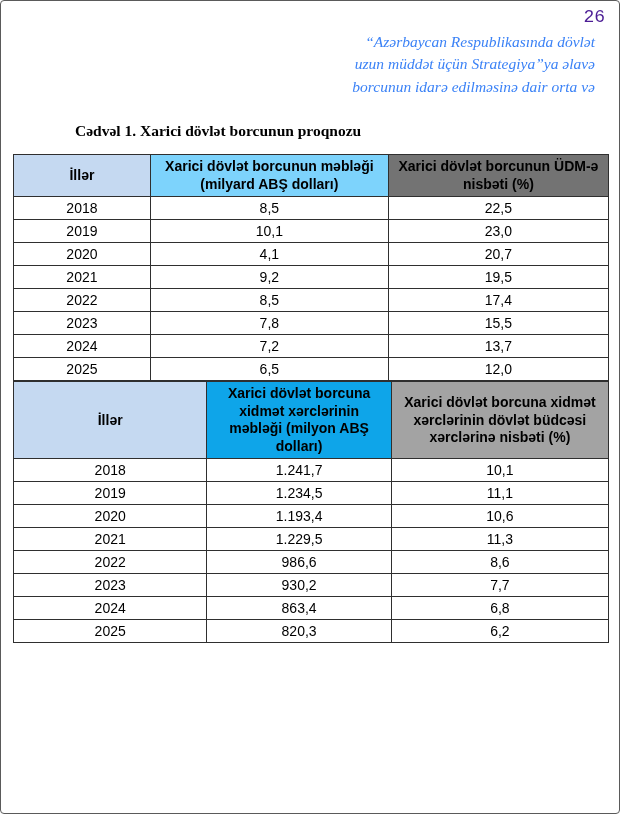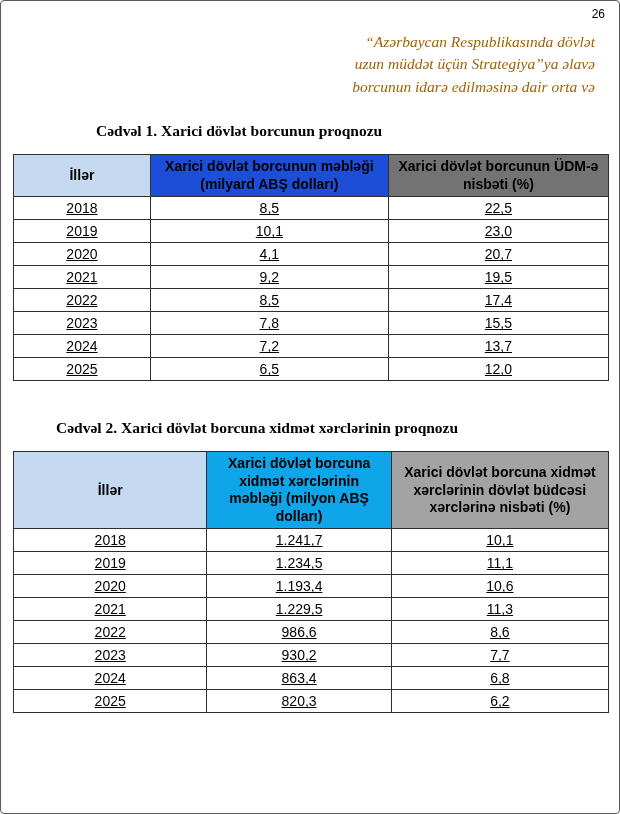--- a/index.html
+++ b/index.html
@@ -16,38 +16,38 @@
     border: 1px solid #5a5a5a;
     border-radius: 4px;
     font-family: "Liberation Serif", serif;
     color: #000000;
     overflow: hidden;
   }
   .page-number {
     position: absolute;
     top: 6px;
     right: 14px;
-    font-family: Liberation Sans, sans-serif;
-    font-size: 12px;
-    color: #000000;
+    font-family: Liberation Mono, monospace;
+    font-size: 18px;
+    color: #4c1d95;
   }
   .annotation {
     margin: 30px 24px 0 0;
     text-align: right;
     font-style: italic;
     font-size: 15.5px;
     line-height: 1.45;
-    color: #a16207;
+    color: #3b82f6;
   }
   .table-title {
     font-weight: bold;
     font-size: 15.5px;
     margin: 22px 0 14px 0;
   }
-  .title-1 { margin-left: 83px; margin-top: 24px; }
+  .title-1 { margin-left: 62px; margin-top: 24px; }
   .title-2 { margin-left: 43px; margin-top: 38px; }
   .data-table {
     width: 596px;
     margin: 0 auto;
     border-collapse: collapse;
     font-family: "Liberation Sans", sans-serif;
     font-size: 14px;
     table-layout: fixed;
   }
   .data-table th, .data-table td {
@@ -57,21 +57,20 @@
     padding: 3px 6px;
     box-sizing: border-box;
   }
   .data-table th {
     font-weight: bold;
     line-height: 1.25;
   }
   .data-table td {
     height: 16px;
     font-weight: normal;
-    text-decoration: underline;
   }
   #table1 col.c0 { width: 23%; }
   #table1 col.c1 { width: 40%; }
   #table1 col.c2 { width: 37%; }
   #table1 th { height: 40px; }
   #table2 col.c0 { width: 32.5%; }
   #table2 col.c1 { width: 31%; }
   #table2 col.c2 { width: 36.5%; }
   #table2 th { height: 74px; }
   .tables-wrap { padding: 0 12px; }
@@ -95,21 +94,21 @@
 
     <table class="data-table" id="table1" data-table="table1">
       <colgroup>
           <col class="c0">
           <col class="c1">
           <col class="c2">
         </colgroup>
     <thead>
           <tr>
             <th style="background: rgb(197, 217, 241);">İllər</th>
-            <th style="background: #1d4ed8;">Xarici dövlət borcunun məbləği (milyard ABŞ dolları)</th>
+            <th style="background: #7dd3fc;">Xarici dövlət borcunun məbləği (milyard ABŞ dolları)</th>
             <th style="background: #737373;">Xarici dövlət borcunun ÜDM-ə nisbəti (%)</th>
           </tr>
         </thead>
         <tbody>
           <tr>
             <td>2018</td>
             <td>8,5</td>
             <td>22,5</td>
           </tr>
           <tr>
@@ -143,21 +142,20 @@
             <td>13,7</td>
           </tr>
           <tr>
             <td>2025</td>
             <td>6,5</td>
             <td>12,0</td>
           </tr>
         </tbody>
       </table>
 
-    <div class="table-title title-2">Cədvəl 2. Xarici dövlət borcuna xidmət xərclərinin proqnozu</div>
 
     <table class="data-table" id="table2" data-table="table2">
       <colgroup>
           <col class="c0">
           <col class="c1">
           <col class="c2">
         </colgroup>
     <thead>
           <tr>
             <th style="background: rgb(197, 217, 241);">İllər</th>

